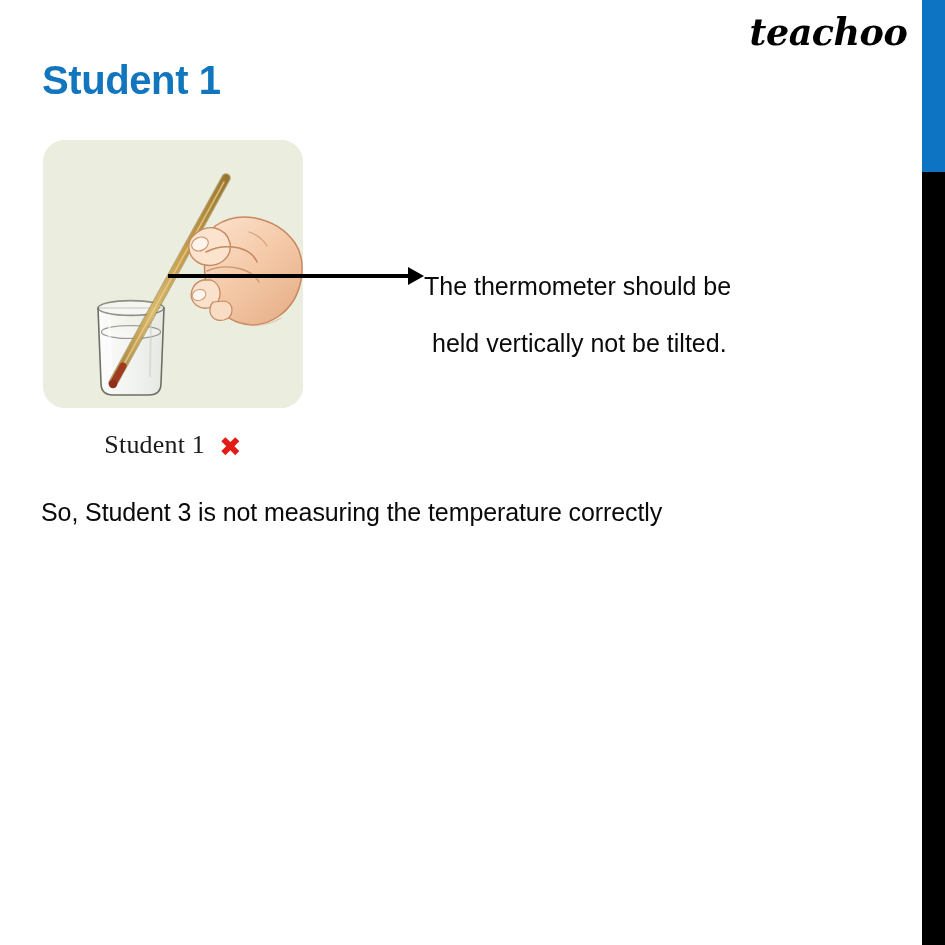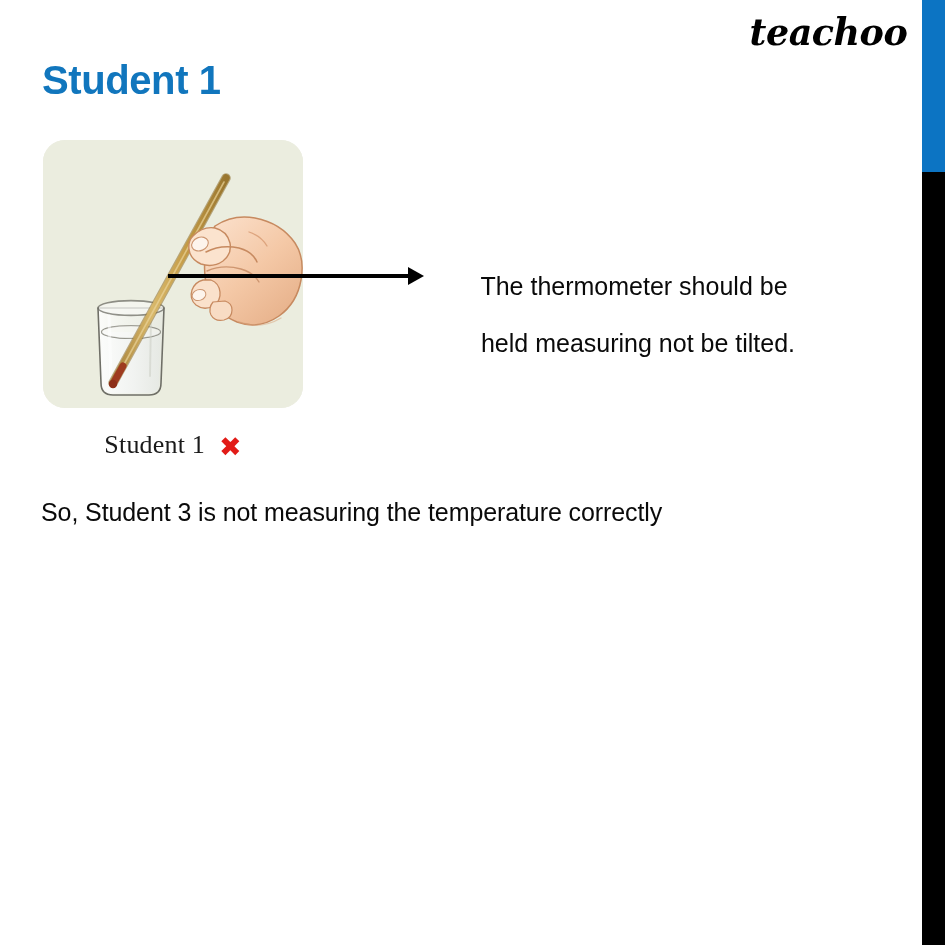--- a/index.html
+++ b/index.html
@@ -92,21 +92,20 @@
   
   .annotation {
     position: absolute;
     left: 424px;
     top: 258px;
     width: 420px;
     font-family: "Liberation Sans", sans-serif;
     font-size: 25px;
     color: #0a0a0a;
     line-height: 57px;
-    text-align: center;
   }
   .annotation .line-2 {
     display: block;
     padding-left: 8px;
   }
 
   
   .image-caption {
     position: absolute;
     left: 43px;
@@ -260,21 +259,21 @@
 
 <div class="pointer-arrow">
   <svg width="256" height="28" viewBox="0 0 256 28" xmlns="http://www.w3.org/2000/svg">
     <line x1="0" y1="14" x2="240" y2="14" stroke="#000000" stroke-width="4"></line>
     <polygon points="240,5 256,14 240,23" fill="#000000"></polygon>
   </svg>
 </div>
 
 <div class="annotation">
   <span class="line-1">The thermometer should be</span>
-  <span class="line-2">held measuring not be tilted.</span>
+  <span class="line-2">held vertically not be tilted.</span>
 </div>
 
 <div class="image-caption">
   <span class="caption-text">Student 1</span>
   <span class="caption-mark">✖</span>
 </div>
 
 <div class="conclusion">So, Student 3 is not measuring the temperature correctly</div>
 
 </body></html>

